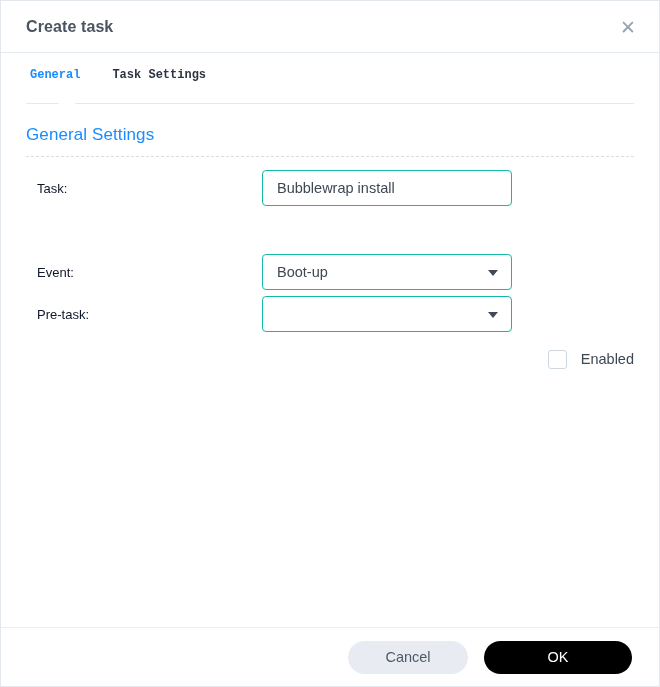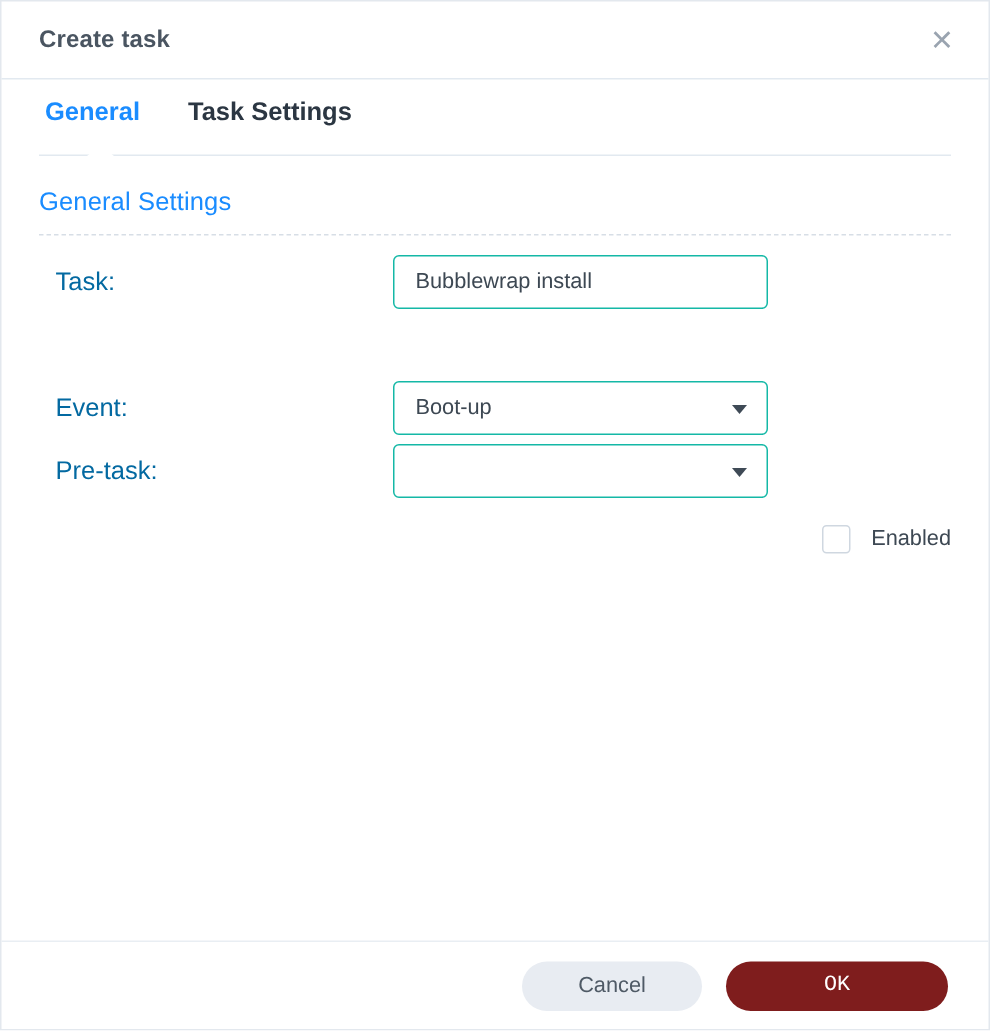--- a/index.html
+++ b/index.html
@@ -70,27 +70,28 @@
     display: flex;
     align-items: flex-start;
   }
   .tabs-row {
     display: flex;
     align-items: center;
     height: 44px;
     gap: 24px;
   }
   .tab {
-    font-size: 17px;
+    font-size: 12px;
     font-weight: bold;
     color: #2b3642;
     cursor: pointer;
     padding: 0 4px;
     line-height: 44px;
     white-space: nowrap;
+    font-family: Liberation Mono, monospace;
   }
   .tab.active { color: #1a8cff; }
 
   .tab-underline {
     position: absolute;
     left: 25px;
     right: 25px;
     bottom: 0;
     height: 1px;
     background: #e2e9f0;
@@ -157,22 +158,22 @@
   .form-row {
     display: flex;
     align-items: center;
     height: 42px;
   }
   .form-label {
     width: 236px;
     flex: 0 0 236px;
     padding-left: 11px;
     box-sizing: border-box;
-    font-size: 17px;
-    color: #0369a1;
+    font-size: 13px;
+    color: #0f172a;
   }
   .field {
     position: relative;
     width: 250px;
     height: 36px;
     box-sizing: border-box;
     background: #ffffff;
     border: 1px solid #14b8a6;
     border-radius: 4px;
     display: flex;
@@ -260,24 +261,23 @@
     cursor: pointer;
     padding: 0 20px;
     line-height: 33px;
   }
   .btn-cancel {
     background: #e8ecf2;
     color: #4f5a66;
     min-width: 120px;
   }
   .btn-ok {
-    background: #7f1d1d;
+    background: #000000;
     color: #ffffff;
     min-width: 148px;
-    font-family: Liberation Mono, monospace;
   }
 </style>
 </head>
 <body>
 
 <div class="dialog">
 
   <div class="titlebar">
     <div class="dialog-title">Create task</div>
     <button class="close-btn">✕</button>

